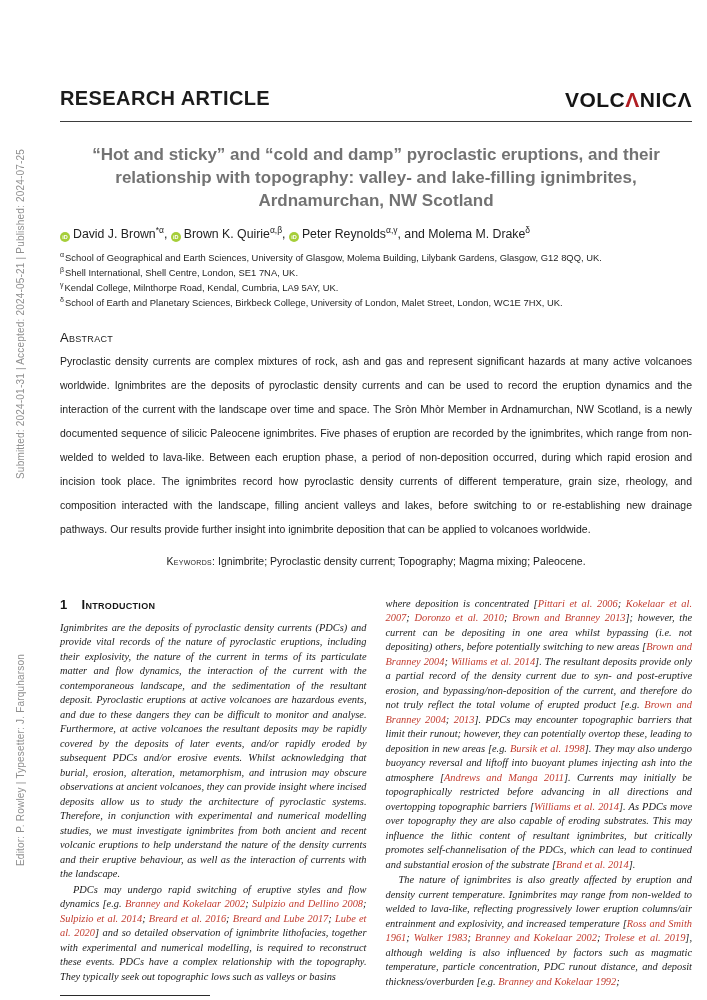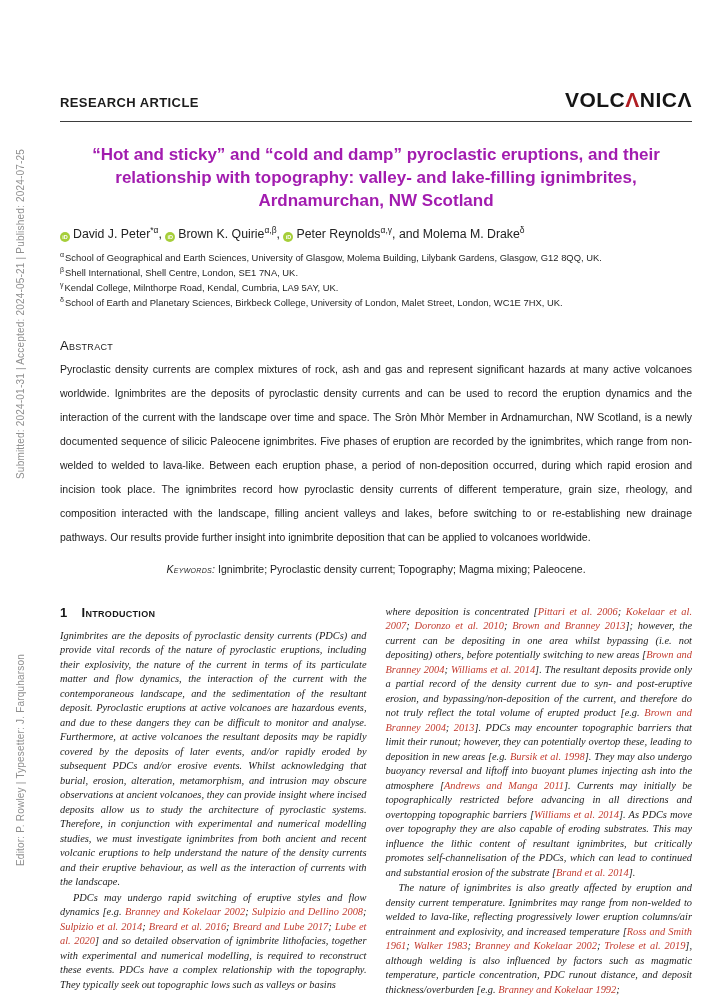--- a/index.html
+++ b/index.html
@@ -18,46 +18,46 @@
   .side-dates { top:479px; left:15px; }
   .side-credits { top:866px; left:15px; }
 
   .content { position:absolute; left:60px; top:44px; width:632px; }
 
   
   .header-row {
     display:flex; justify-content:space-between; align-items:flex-end;
     border-bottom:1.6px solid #3d3d3d; padding-bottom:11px;
   }
-  .article-type { font-size:13px; font-weight:bold; letter-spacing:.4px; color:#1c1c1c; }
+  .article-type { font-size:20px; font-weight:bold; letter-spacing:.4px; color:#1c1c1c; }
   .logo { font-size:21px; font-weight:bold; letter-spacing:.5px; color:#151515; line-height:1;margin-top:45px; }
   .logo .red { color:#b01e23; }
 
   
   .title {
     margin-top:21px; text-align:center; font-size:17px; font-weight:bold;
-    line-height:23px; color:#a21caf; padding:0 10px;
+    line-height:23px; color:#737373; padding:0 10px;
   }
   .authors { margin-top:13px; font-size:12.3px; color:#222; }
   .authors sup { font-size:8.5px; }
   .orcid {
     display:inline-flex; justify-content:center; align-items:center;
     width:10px; height:10px; border-radius:50%; background:#a6ce39;
     color:#fff; font-size:5.5px; font-weight:bold; margin-right:3px;
     vertical-align:-1px; cursor:pointer;
   }
   .affiliations { margin-top:7px; }
   .affil { font-size:9.4px; line-height:12px; color:#1f1f1f; }
   .affil sup { font-size:7px; margin-right:1px; }
 
   
-  .abstract-heading { margin-top:28px; font-size:13px; font-variant:small-caps; letter-spacing:.3px; color:#1c1c1c; }
+  .abstract-heading { margin-top:20px; font-size:13px; font-variant:small-caps; letter-spacing:.3px; color:#1c1c1c; }
   .abstract-text { margin-top:4px; font-size:10.5px; line-height:24px; text-align:justify; color:#1c1c1c; }
   .keywords { margin-top:14px; text-align:center; font-size:10.5px; color:#1c1c1c; }
-  .keywords .kw-label { font-variant:small-caps; letter-spacing:.3px;font-style:italic; }
+  .keywords .kw-label { font-variant:small-caps; letter-spacing:.3px; }
 
   
   .columns { margin-top:30px; display:flex; gap:19px; }
   .col { flex:1; min-width:0; }
   .section-heading { font-size:13px; font-weight:bold; font-variant:small-caps; letter-spacing:.3px; margin-bottom:9px; color:#161616; }
   .section-heading .sec-num { margin-right:14px; }
   .body-para {
     font-family:"Liberation Serif", serif; font-size:10.4px; line-height:14.5px;
     text-align:justify; color:#1b1b1b;font-style:italic;
   }
@@ -82,21 +82,21 @@
 
   <div class="content">
 
     <div class="header-row">
       <div class="article-type">RESEARCH ARTICLE</div>
       <div class="logo"><span>VOLC</span><span class="red">Λ</span><span>NIC</span><span>Λ</span></div>
     </div>
 
     <div class="title">“Hot and sticky” and “cold and damp” pyroclastic eruptions, and their relationship with topography: valley- and lake-filling ignimbrites, Ardnamurchan, NW Scotland</div>
 
-    <div class="authors"><span class="orcid">iD</span><span>David J. Peter</span><sup>*α</sup><span>, </span><span class="orcid">iD</span><span>Brown K. Quirie</span><sup>α,β</sup><span>, </span><span class="orcid">iD</span><span>Peter Reynolds</span><sup>α,γ</sup><span>, and </span><span>Molema M. Drake</span><sup>δ</sup></div>
+    <div class="authors"><span class="orcid">iD</span><span>David J. Brown</span><sup>*α</sup><span>, </span><span class="orcid">iD</span><span>Brown K. Quirie</span><sup>α,β</sup><span>, </span><span class="orcid">iD</span><span>Peter Reynolds</span><sup>α,γ</sup><span>, and </span><span>Molema M. Drake</span><sup>δ</sup></div>
 
     <div class="affiliations">
         <div class="affil"><sup>α</sup>School of Geographical and Earth Sciences, University of Glasgow, Molema Building, Lilybank Gardens, Glasgow, G12 8QQ, UK.</div>
         <div class="affil"><sup>β</sup>Shell International, Shell Centre, London, SE1 7NA, UK.</div>
         <div class="affil"><sup>γ</sup>Kendal College, Milnthorpe Road, Kendal, Cumbria, LA9 5AY, UK.</div>
         <div class="affil"><sup>δ</sup>School of Earth and Planetary Sciences, Birkbeck College, University of London, Malet Street, London, WC1E 7HX, UK.</div>
       </div>
 
     <div class="abstract-heading">Abstract</div>
     <div class="abstract-text">Pyroclastic density currents are complex mixtures of rock, ash and gas and represent significant hazards at many active volcanoes worldwide. Ignimbrites are the deposits of pyroclastic density currents and can be used to record the eruption dynamics and the interaction of the current with the landscape over time and space. The Sròn Mhòr Member in Ardnamurchan, NW Scotland, is a newly documented sequence of silicic Paleocene ignimbrites. Five phases of eruption are recorded by the ignimbrites, which range from non-welded to welded to lava-like. Between each eruption phase, a period of non-deposition occurred, during which rapid erosion and incision took place. The ignimbrites record how pyroclastic density currents of different temperature, grain size, rheology, and composition interacted with the landscape, filling ancient valleys and lakes, before switching to or re-establishing new drainage pathways. Our results provide further insight into ignimbrite deposition that can be applied to volcanoes worldwide.</div>

